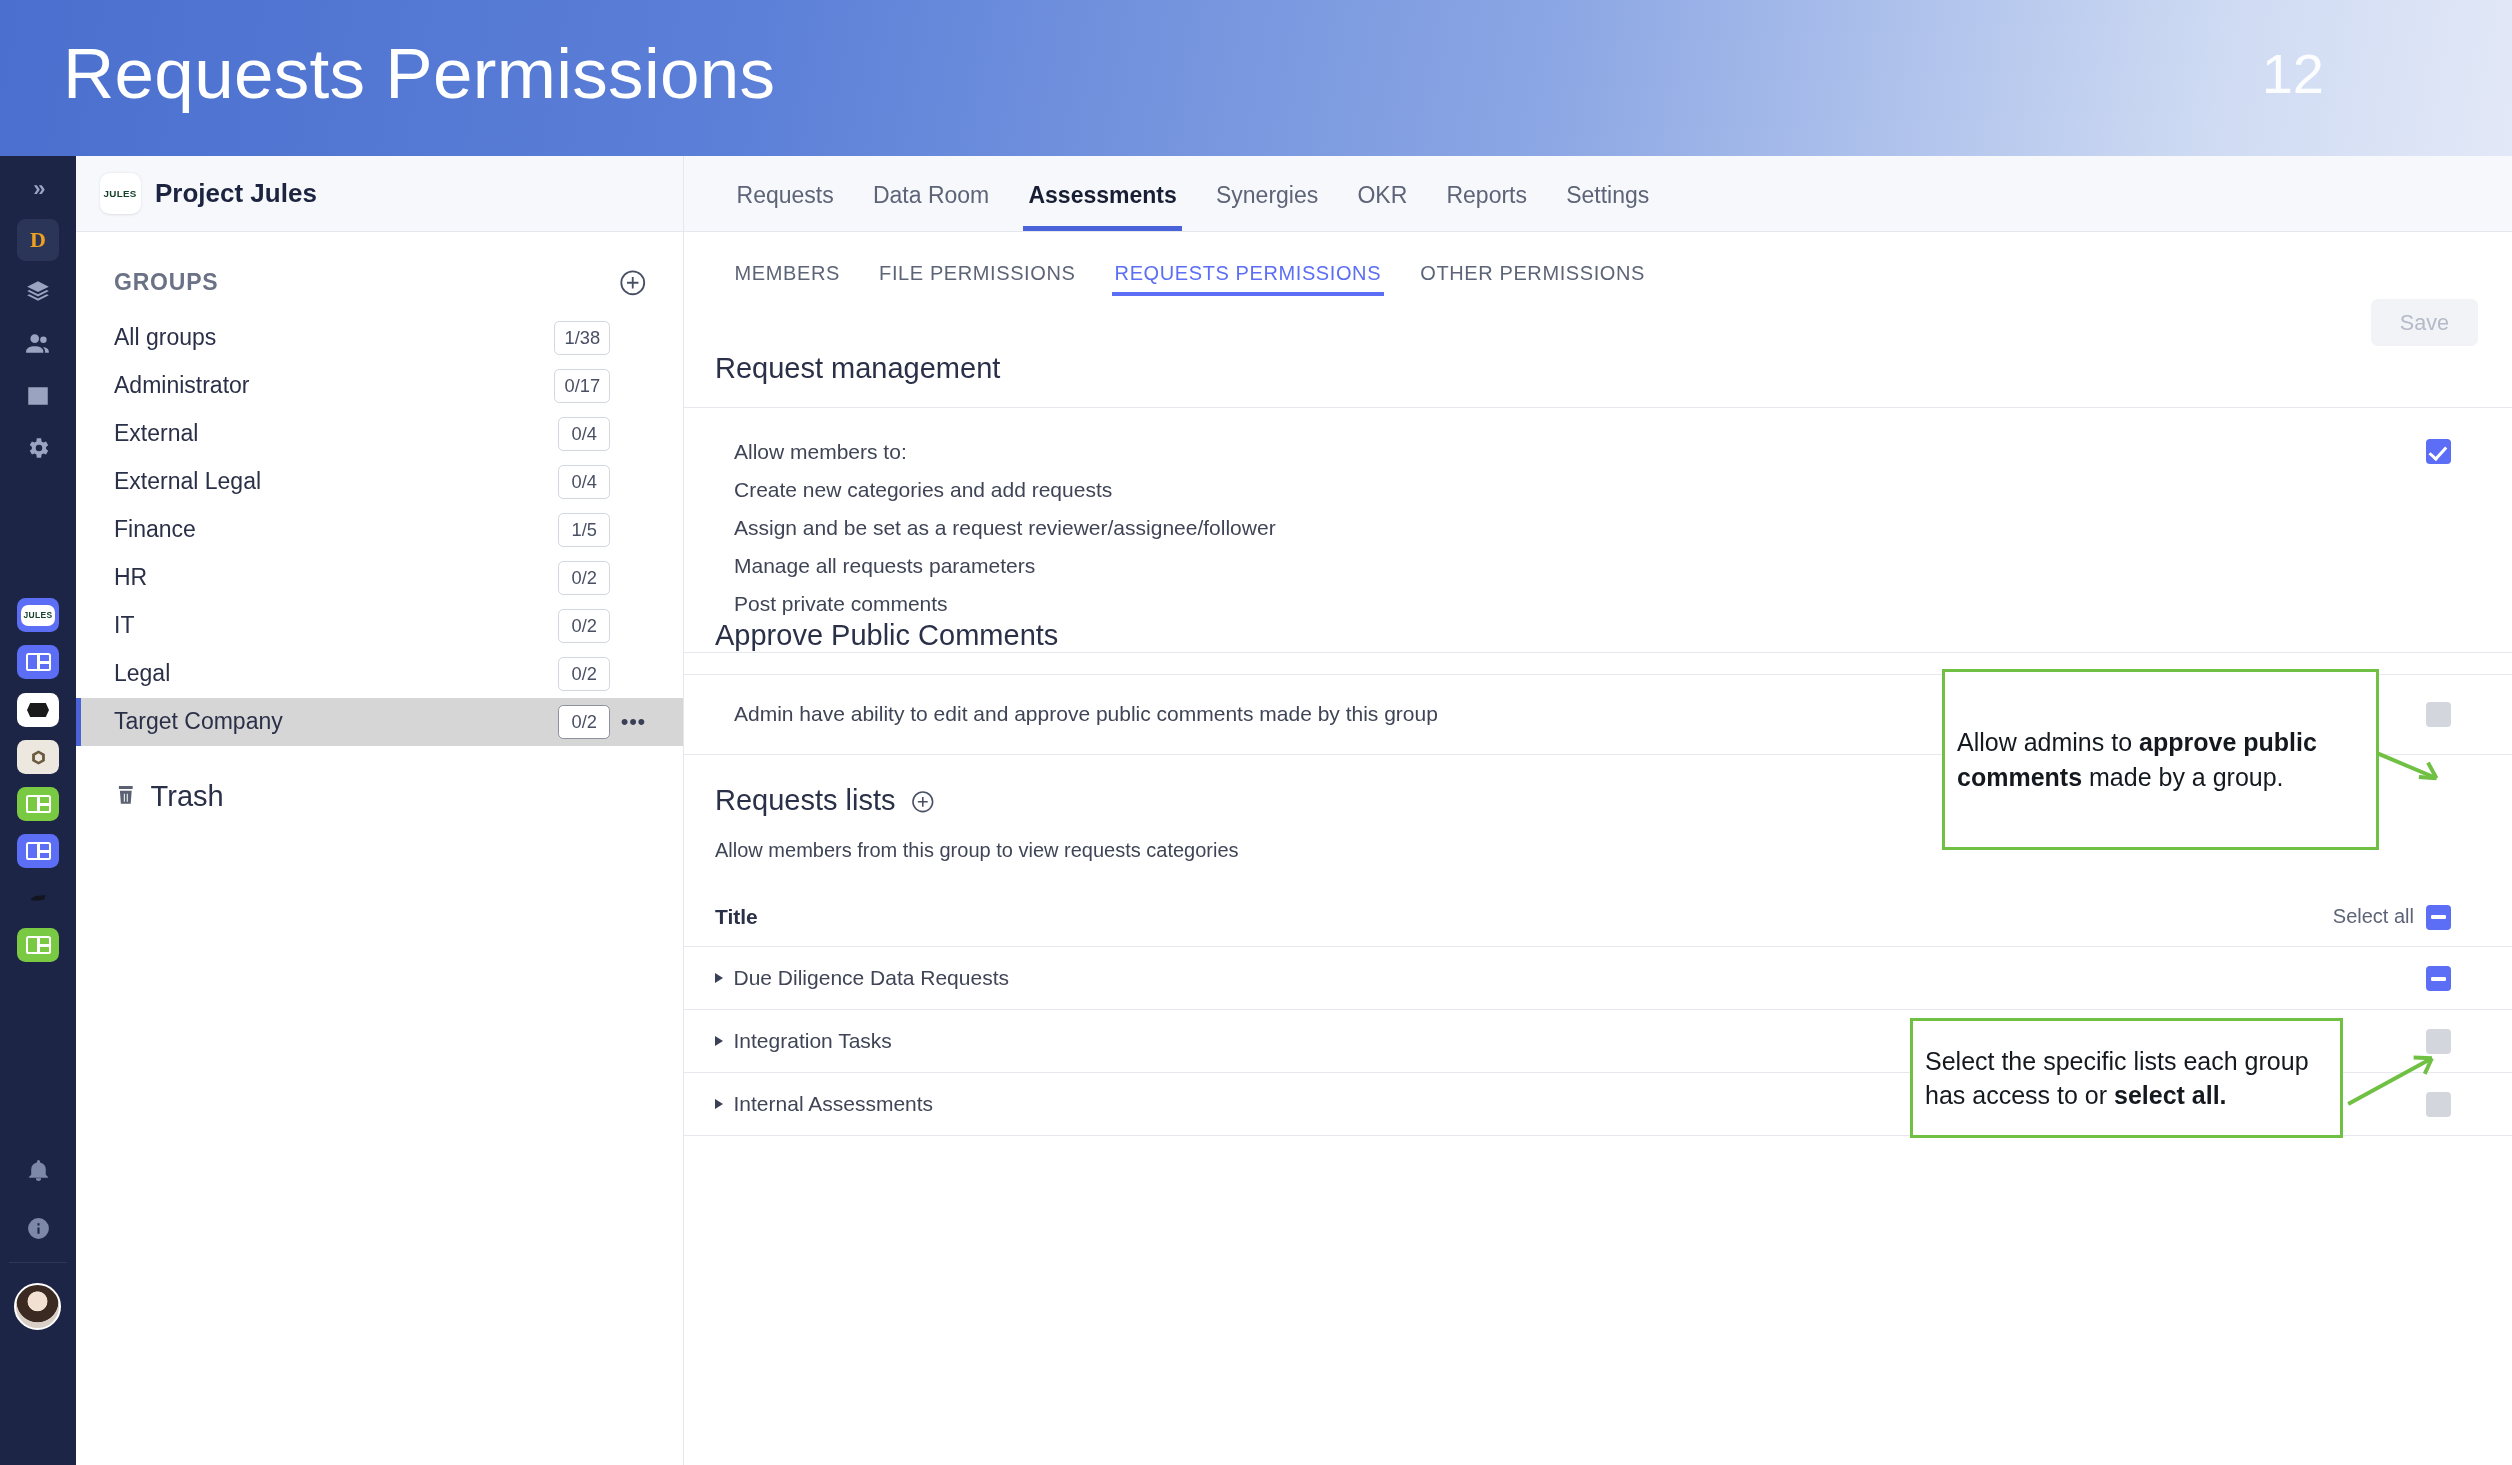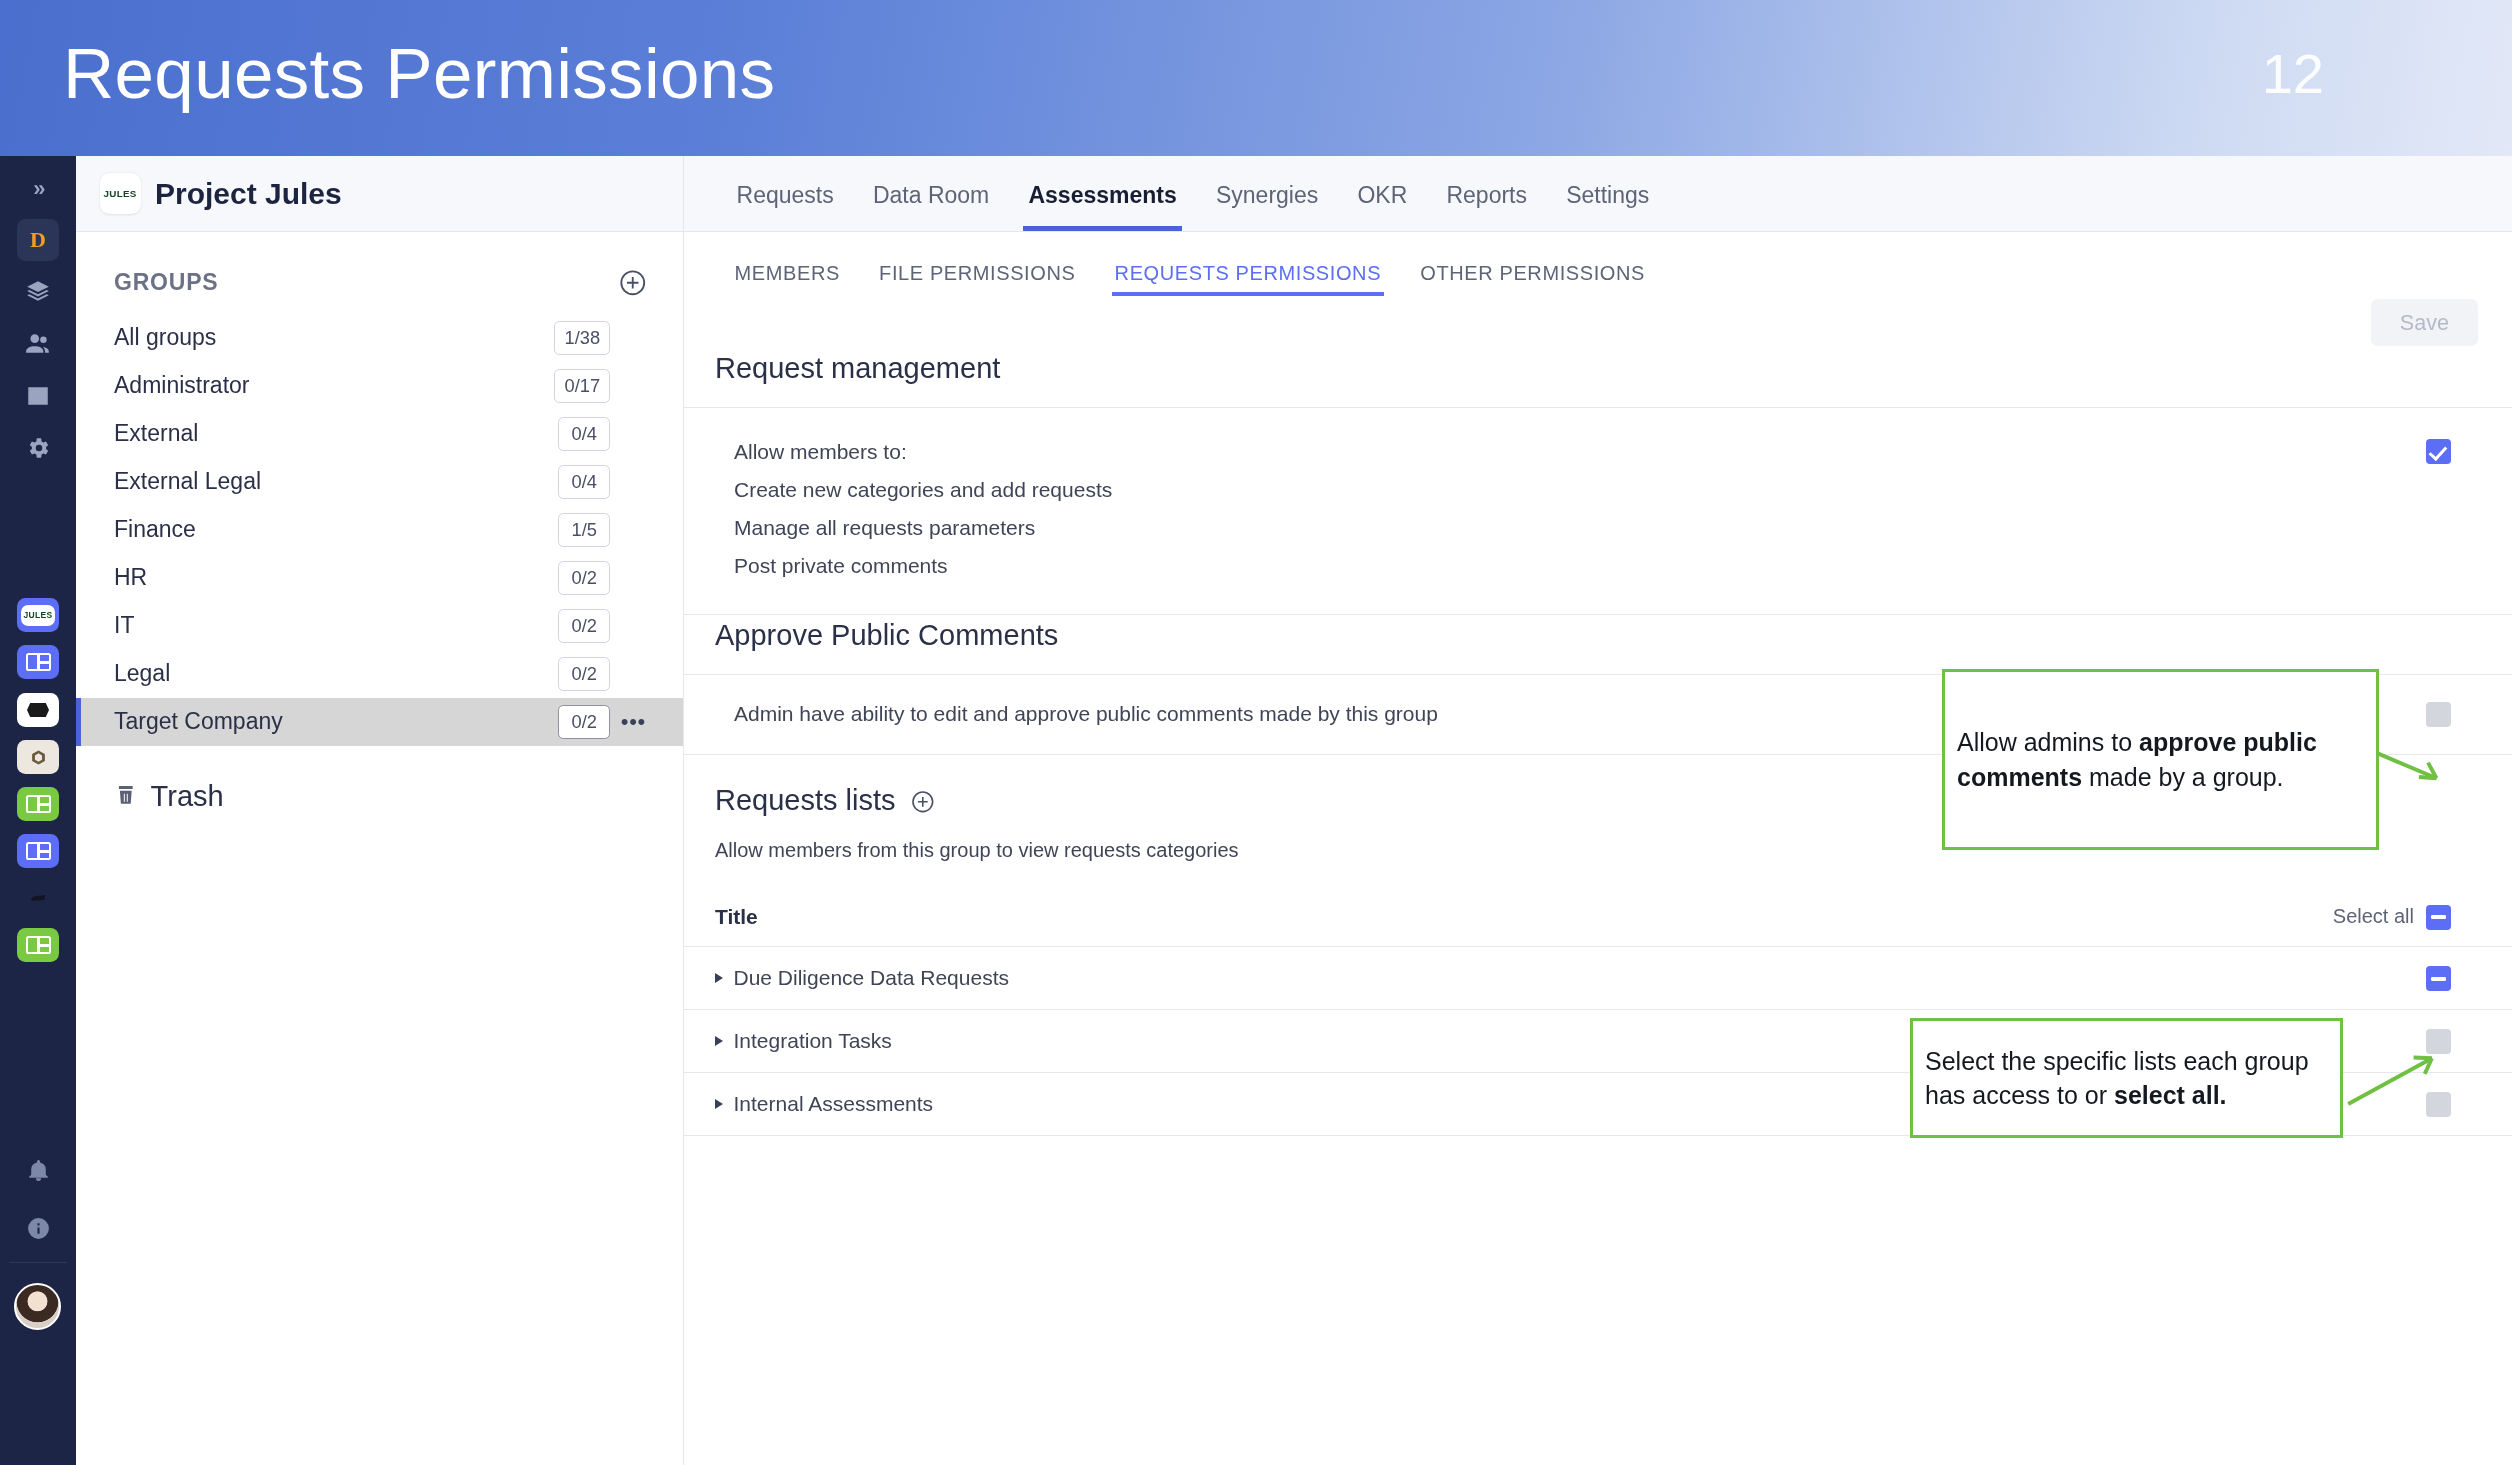--- a/index.html
+++ b/index.html
@@ -70,21 +70,21 @@
   .proj-head {
     height: 76px; background: #f6f8fb; border-bottom: 0.7px solid #e4e7ee;
     display: flex; align-items: center; padding-left: 23.6px; gap: 14.4px;
   }
   .proj-logo {
     width: 41px; height: 41px; border-radius: 9.8px; background: #fff;
     box-shadow: 0 0.7px 2.6px rgba(0,0,0,.10);
     display:flex; align-items:center; justify-content:center;
     font-size: 9.8px; font-weight: 700; color: #14432a; letter-spacing: 0.3px;
   }
-  .proj-name { font-size: 30px; font-weight: 700; color: #1d2440; }
+  .proj-name { font-size: 26px; font-weight: 700; color: #1d2440; }
 
   .groups-head {
     display:flex; align-items:center; justify-content:space-between;
     padding: 37px 37px 17px 38px;
   }
   .groups-label { font-size: 23px; font-weight: 700; color: #6b7286; letter-spacing: 0.8px; }
   .plus-circle { width: 27.5px; height: 27.5px; }
   .plus-circle svg { width: 27.5px; height: 27.5px; }
 
   .group-row {
@@ -418,20 +418,21 @@
     <button class="save-btn">Save</button>
 
     <div class="content">
 
       <div style="position:absolute; left:0; top:0; right:0;">
         <div class="sec-title">Request management</div>
         <div class="rule" style="margin-top:22px;"></div>
         <div style="position:relative; padding-top:25px;">
           <div class="perm-line">Allow members to:</div>
           <div class="perm-line">Create new categories and add requests</div>
+          <div class="perm-line">Assign and be set as a request reviewer/assignee/follower</div>
           <div class="perm-line">Manage all requests parameters</div>
           <div class="perm-line">Post private comments</div>
           <span class="cb cb-checked" style="right:61px; top:31px;"></span>
         </div>
         <div class="rule" style="margin-top:29px;"></div>
       </div>
 
       <div style="position:absolute; left:0; top:267px; right:0;">
         <div class="sec-title">Approve Public Comments</div>
         <div class="rule" style="margin-top:22px;"></div>

